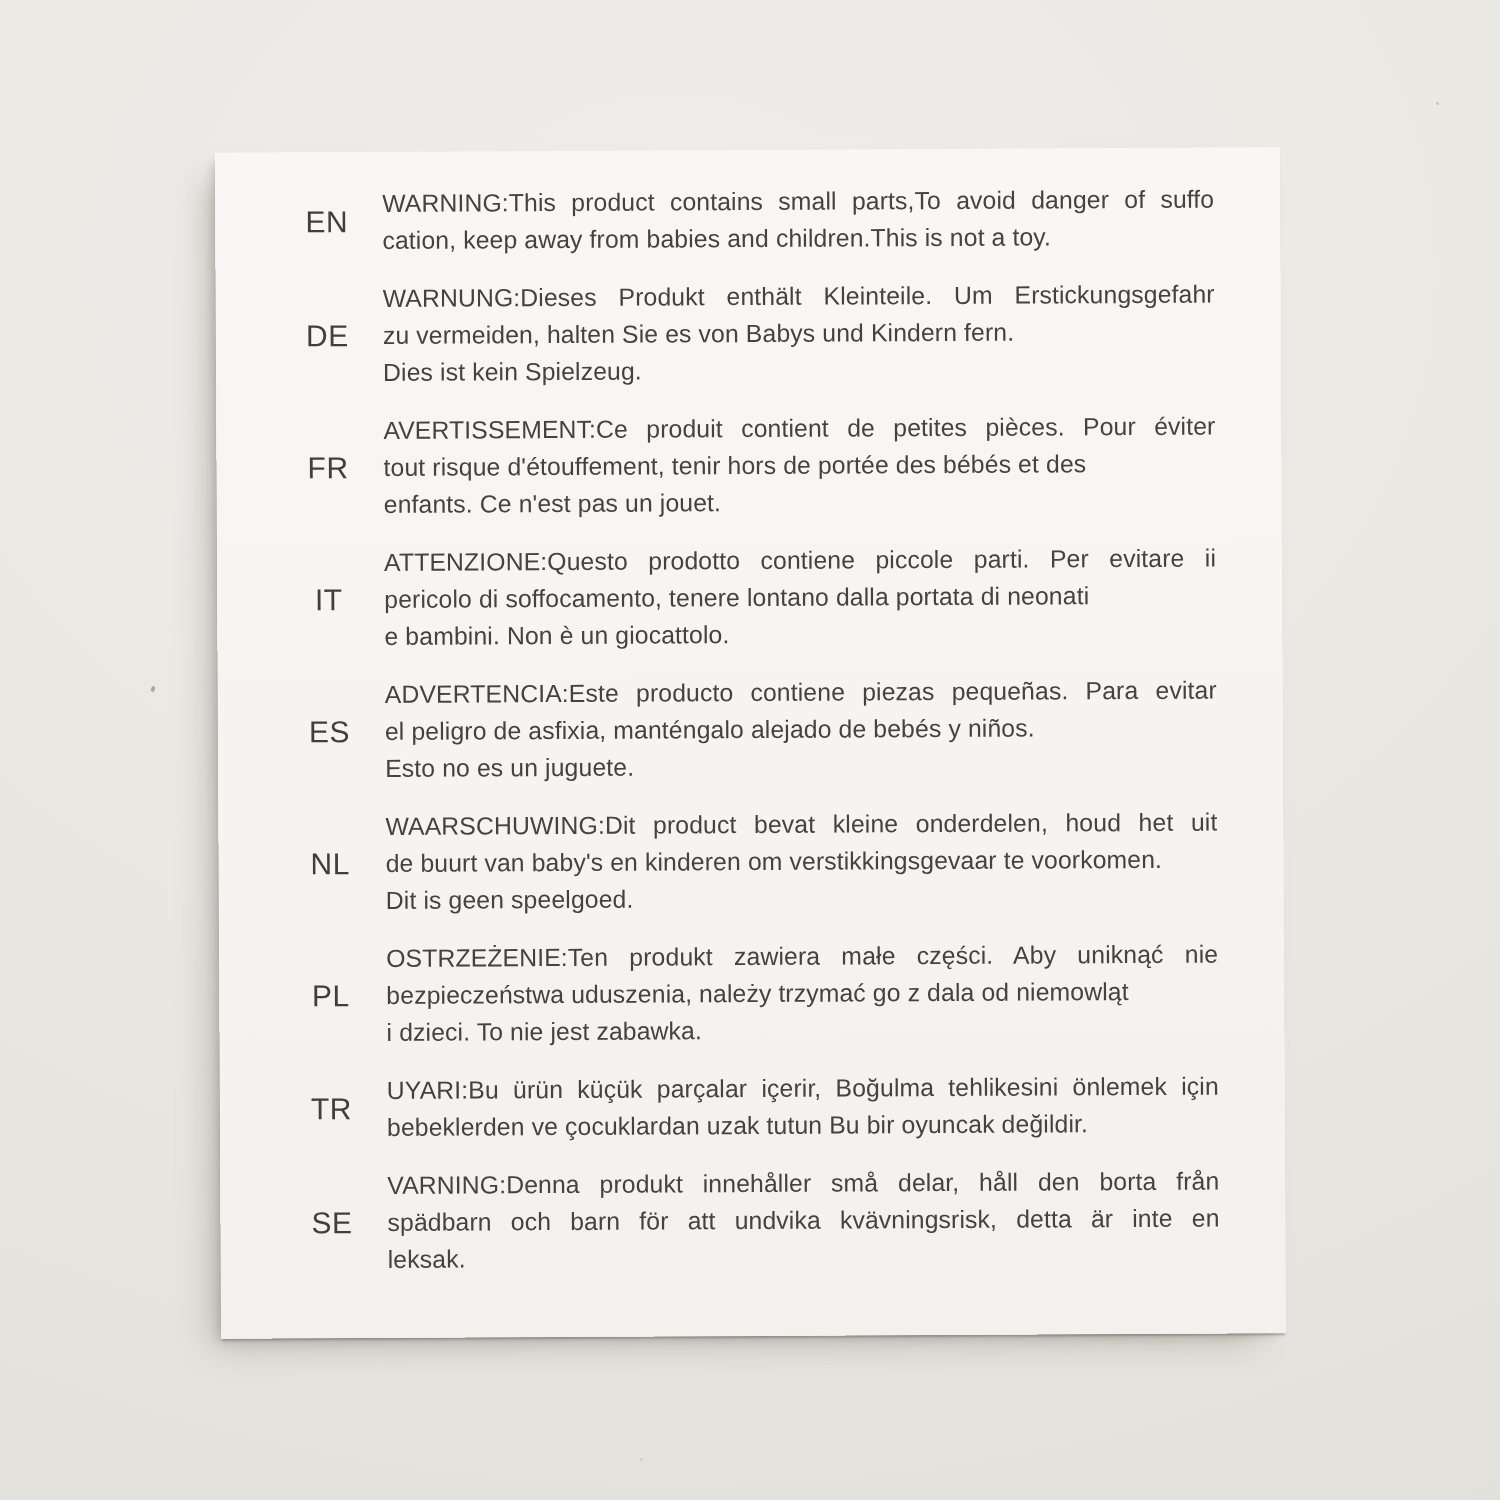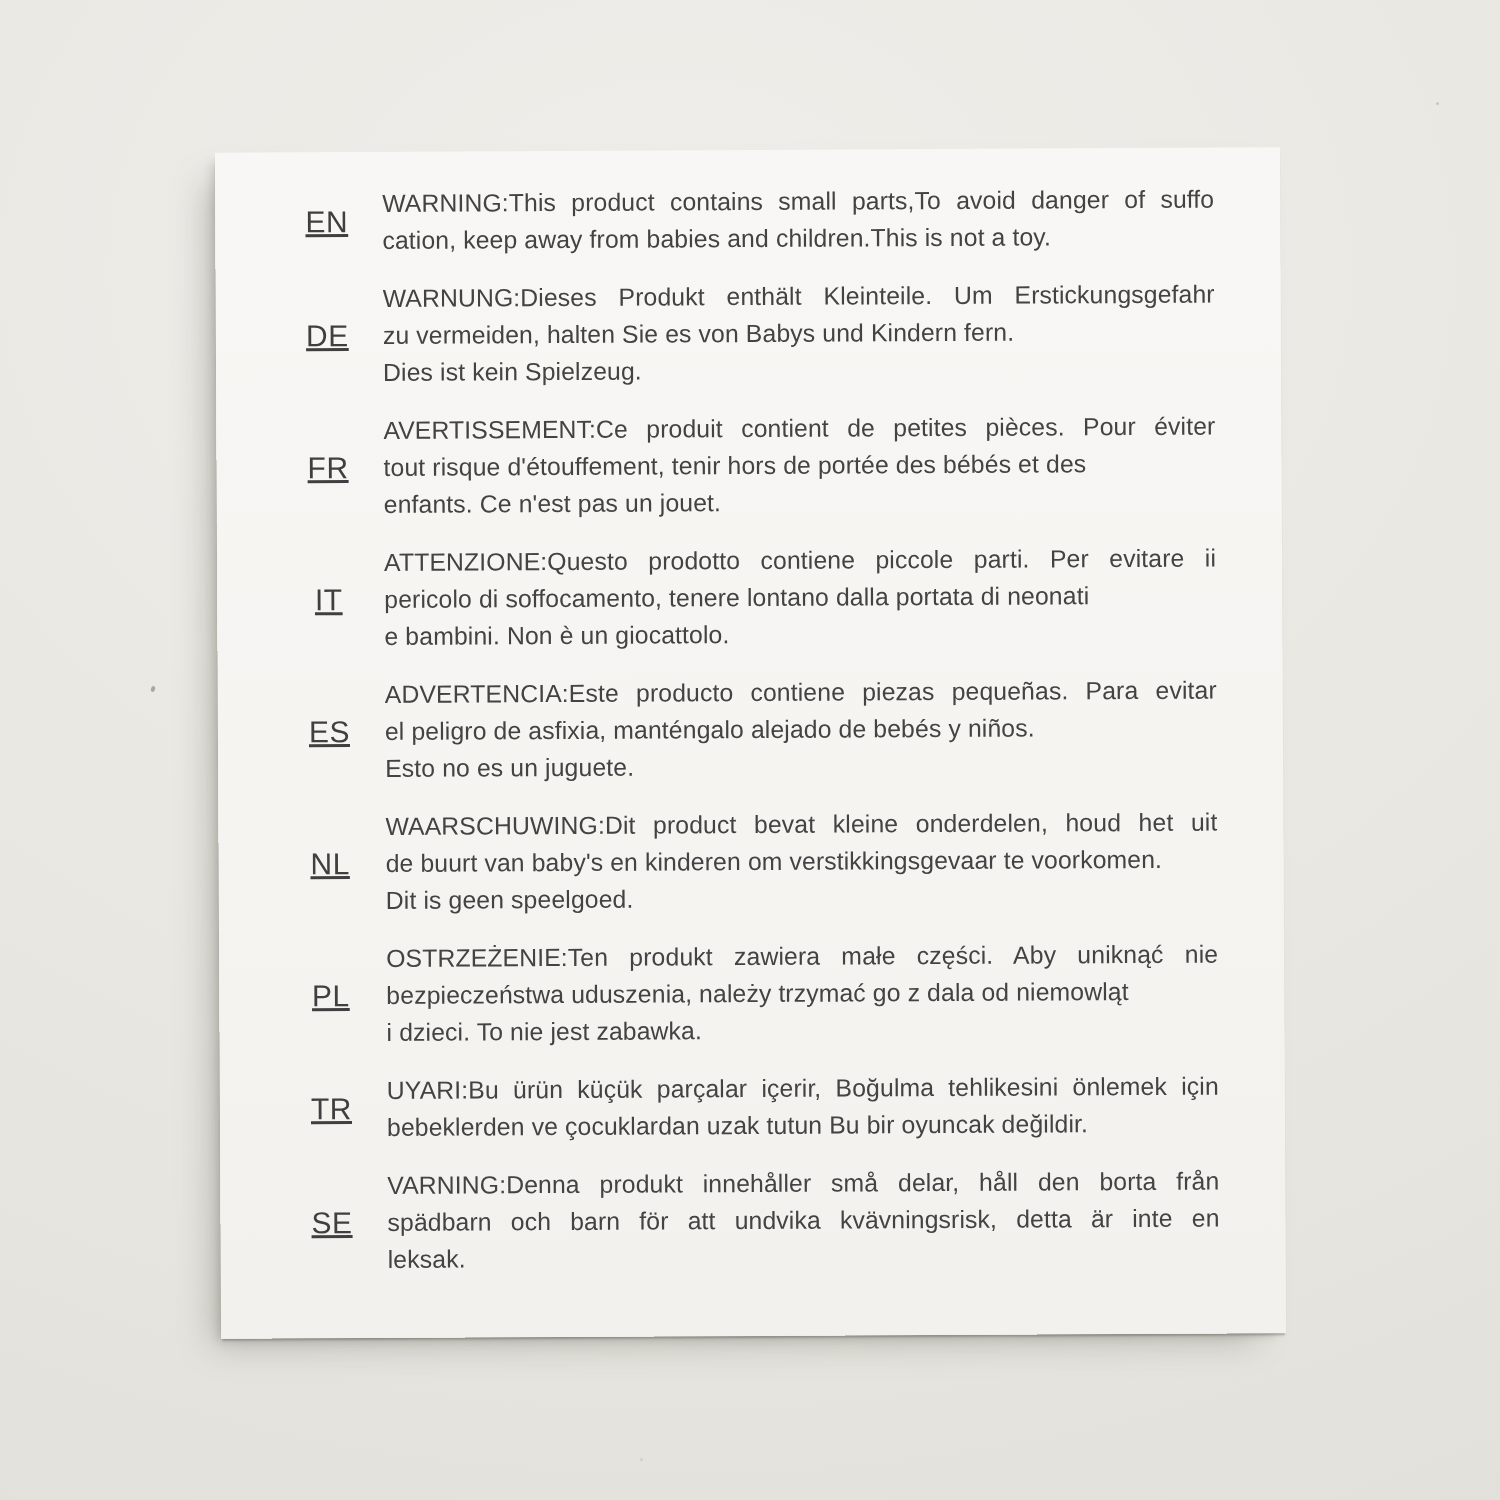--- a/index.html
+++ b/index.html
@@ -47,21 +47,20 @@
   }
   .block + .block { margin-top: 21px; }
   .lang-code {
     width: 167px;
     box-sizing: border-box;
     padding-left: 56px;
     text-align: center;
     font-size: 30px;
     letter-spacing: 0.5px;
     color: #3f3f3f;
-    text-decoration: underline;
   }
   .text-lines {
     width: 832px;
   }
   .line {
     font-size: 24.8px;
     line-height: 37px;
     height: 37px;
     color: #434343;
     letter-spacing: 0.1px;

